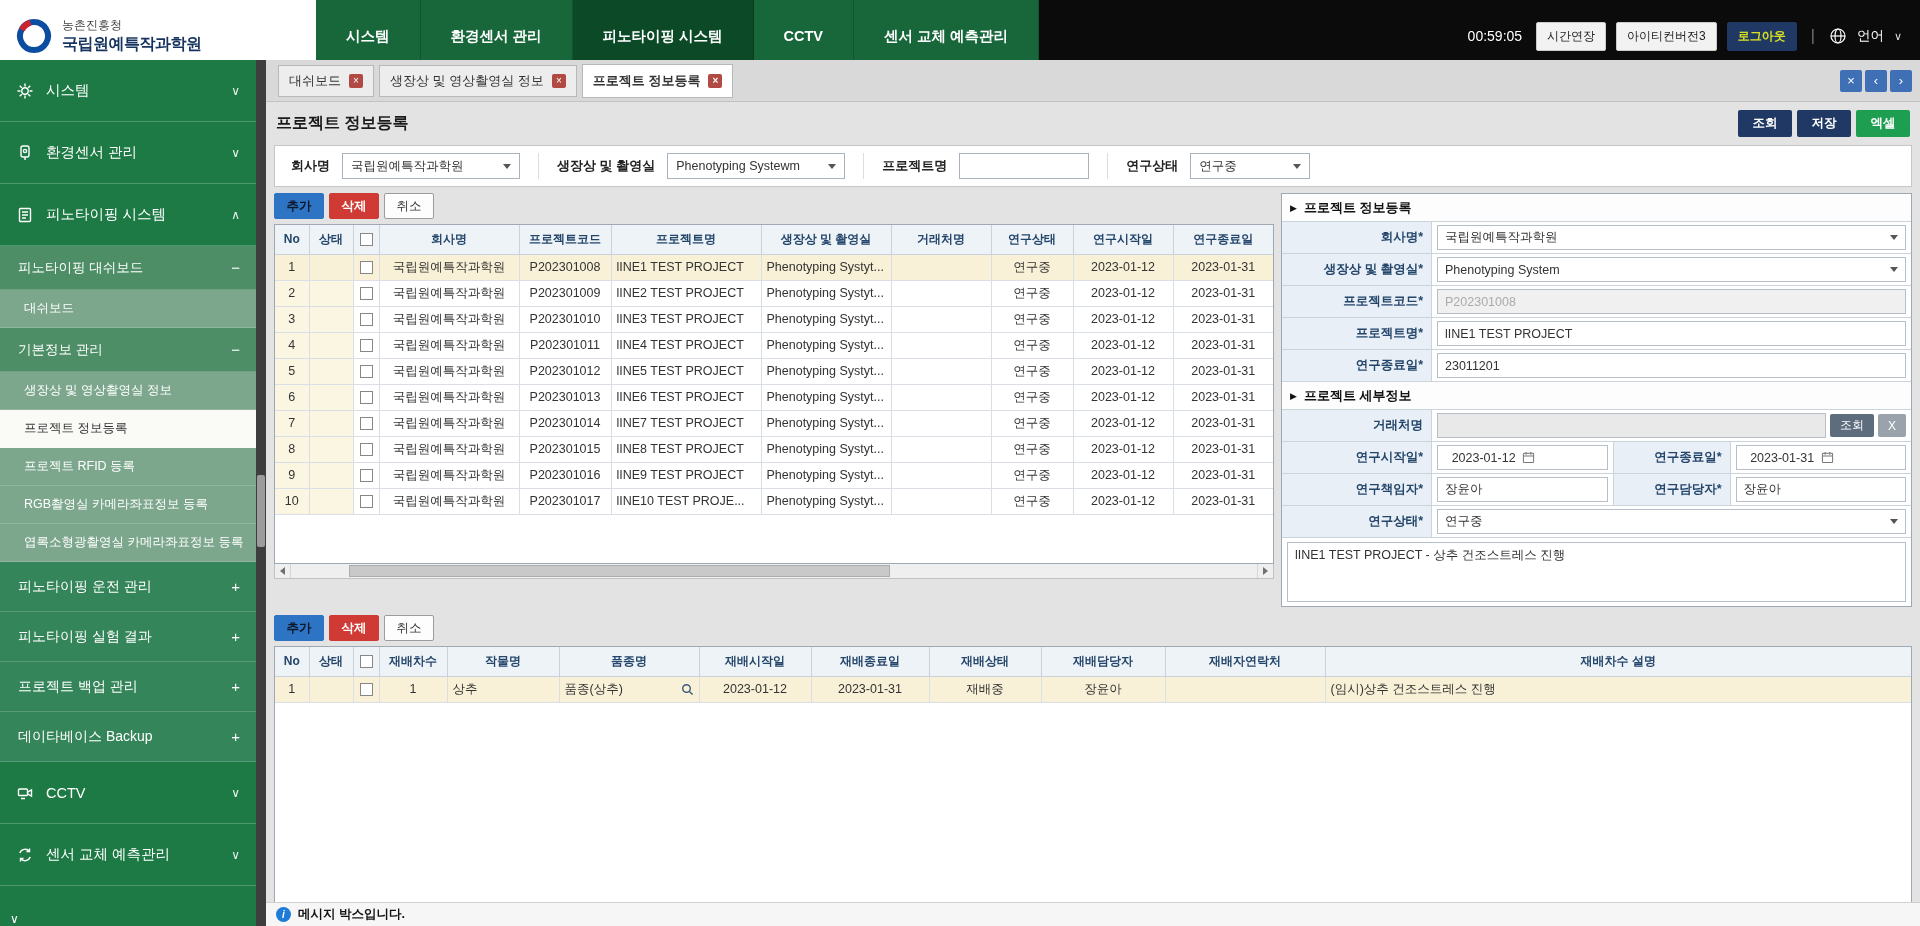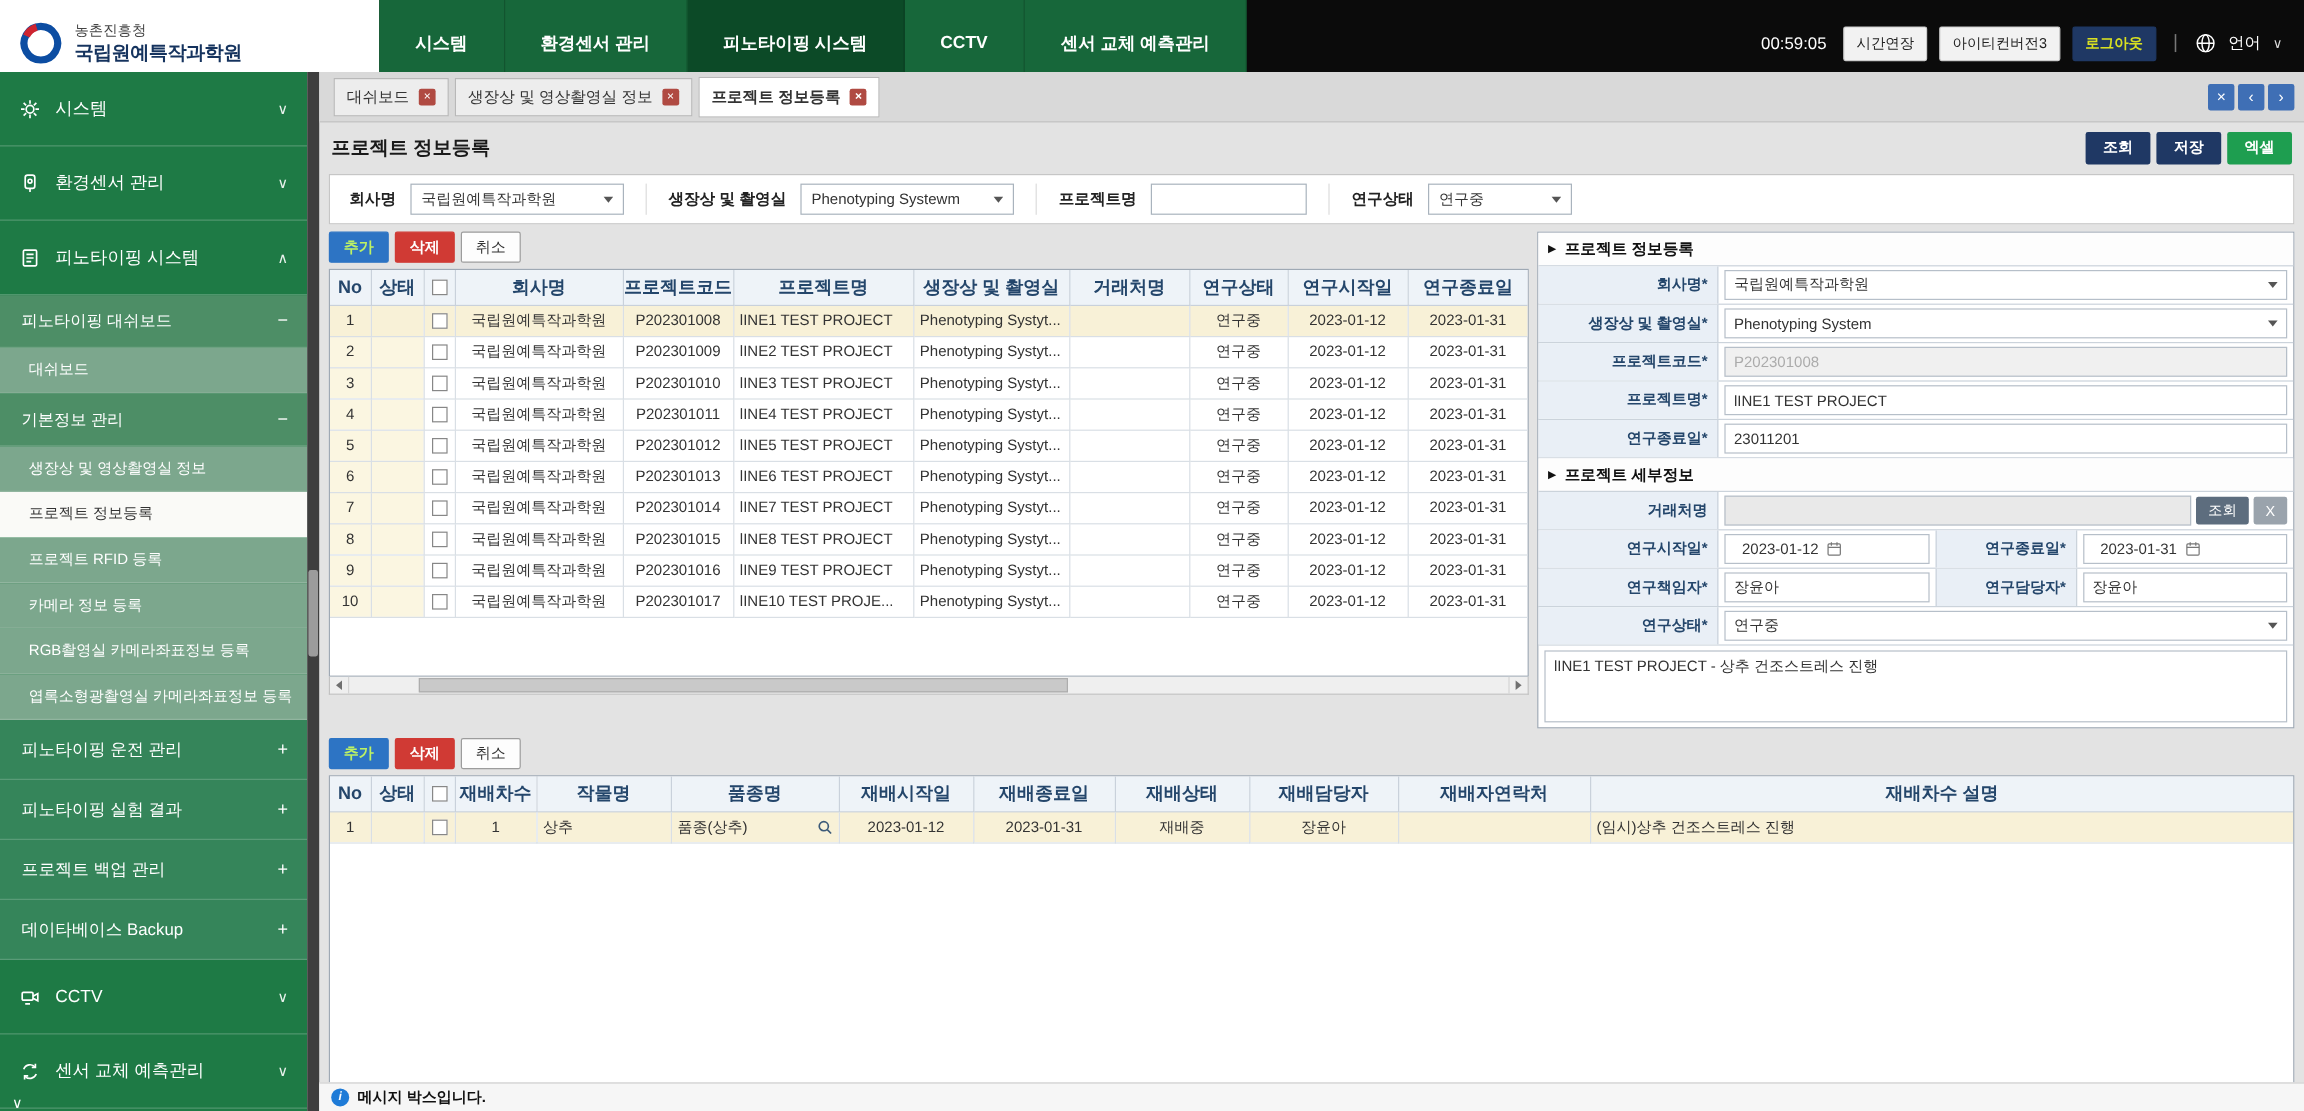--- a/index.html
+++ b/index.html
@@ -73,29 +73,29 @@
   .caret{width:0;height:0;border-left:4px solid transparent;border-right:4px solid transparent;
     border-top:5px solid #555;flex:0 0 auto;}
   .finp{height:26px;border:1px solid #A9B3BD;width:130px;background:#fff;}
 
   .split{display:flex;margin:6px 8px 0;gap:7px;align-items:flex-start;}
   .left-col{width:1000px;flex:0 0 auto;}
   .toolbar{display:flex;gap:5px;margin-bottom:5px;}
   .toolbar2{margin:8px 8px 5px;}
   .sbtn{min-width:50px;height:26px;display:flex;align-items:center;justify-content:center;font-size:12.5px;
     font-weight:bold;border-radius:2px;padding:0 10px;cursor:pointer;}
-  .sbtn.blue{background:#2D74C4;color:#bef264;border:1px solid #2D74C4;}
+  .sbtn.blue{background:#2D74C4;color:#0f172a;border:1px solid #2D74C4;}
   .sbtn.red{background:#D03A34;color:#fff;border:1px solid #D03A34;}
   .sbtn.plain{background:#FDFDFD;color:#333;border:1px solid #9C9C9C;font-weight:normal;}
 
   .tblwrap{background:#fff;border:1px solid #9FA9B4;overflow:hidden;}
   .tblwrap.main{height:340px;}
   .tblwrap.bottom{margin:0 8px;height:282px;}
   table{border-collapse:collapse;width:100%;table-layout:fixed;}
-  th{background:#EEF3F8;color:#24466B;font-size:15px;font-weight:bold;height:29px;
+  th{background:#EEF3F8;color:#24466B;font-size:12px;font-weight:bold;height:29px;
     border:1px solid #C9D1DB;border-top:none;overflow:hidden;white-space:nowrap;}
   th:first-child,td:first-child{border-left:none;}
   th:last-child,td:last-child{border-right:none;text-align:center;}
   td{height:26px;font-size:12.5px;color:#333;text-align:center;border:1px solid #D9DFE5;border-top:none;
     padding:0 5px;overflow:hidden;white-space:nowrap;}
   td.c-num{background:#FBF6E1;}
   tr.selected td{background:#F8F1D7;}
   td.al{text-align:left;}
   .cb{display:inline-block;width:13px;height:13px;border:1px solid #878787;background:#fff;vertical-align:middle;}
   .vwrap{display:flex;align-items:center;justify-content:space-between;gap:0;}
@@ -228,23 +228,20 @@
       <span class="tog">−</span>
     </div>
     <div class="s-sub">
       <span>생장상 및 영상촬영실 정보</span>
     </div>
     <div class="s-sub selected">
       <span>프로젝트 정보등록</span>
     </div>
     <div class="s-sub">
       <span>프로젝트 RFID 등록</span>
-    </div>
-    <div class="s-sub">
-      <span>카메라 정보 등록</span>
     </div>
     <div class="s-sub">
       <span>RGB촬영실 카메라좌표정보 등록</span>
     </div>
     <div class="s-sub">
       <span>엽록소형광촬영실 카메라좌표정보 등록</span>
     </div>
 
     <div class="s-sec tall">
       <span>피노타이핑 운전 관리</span>

